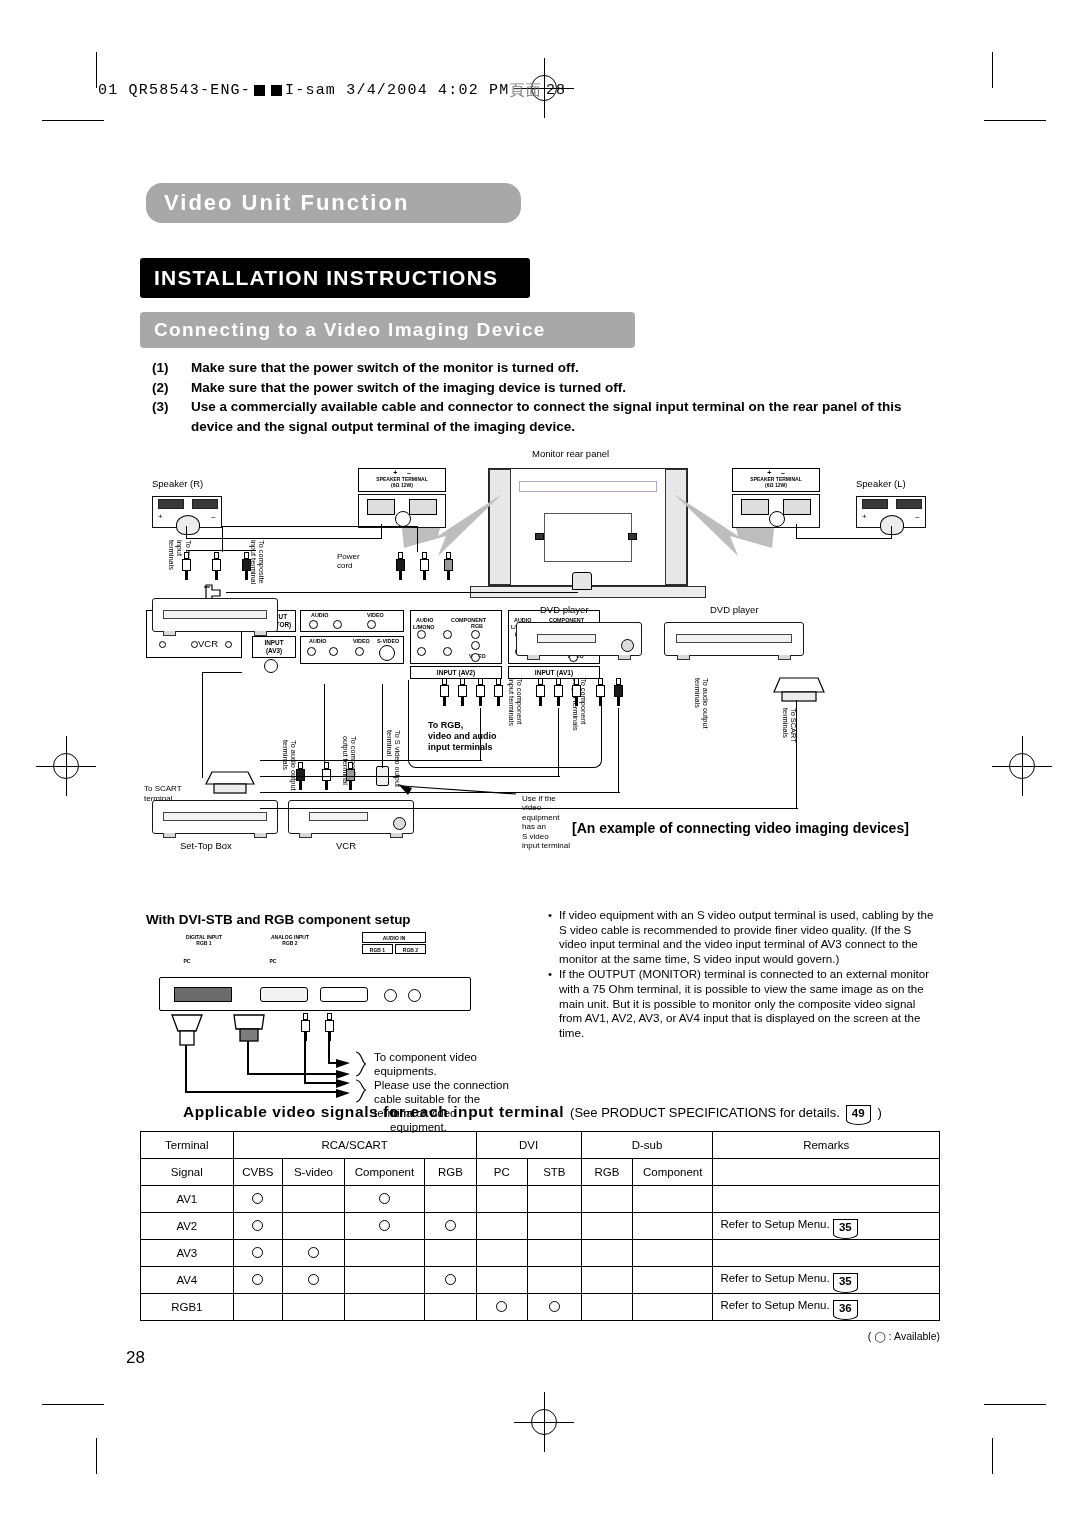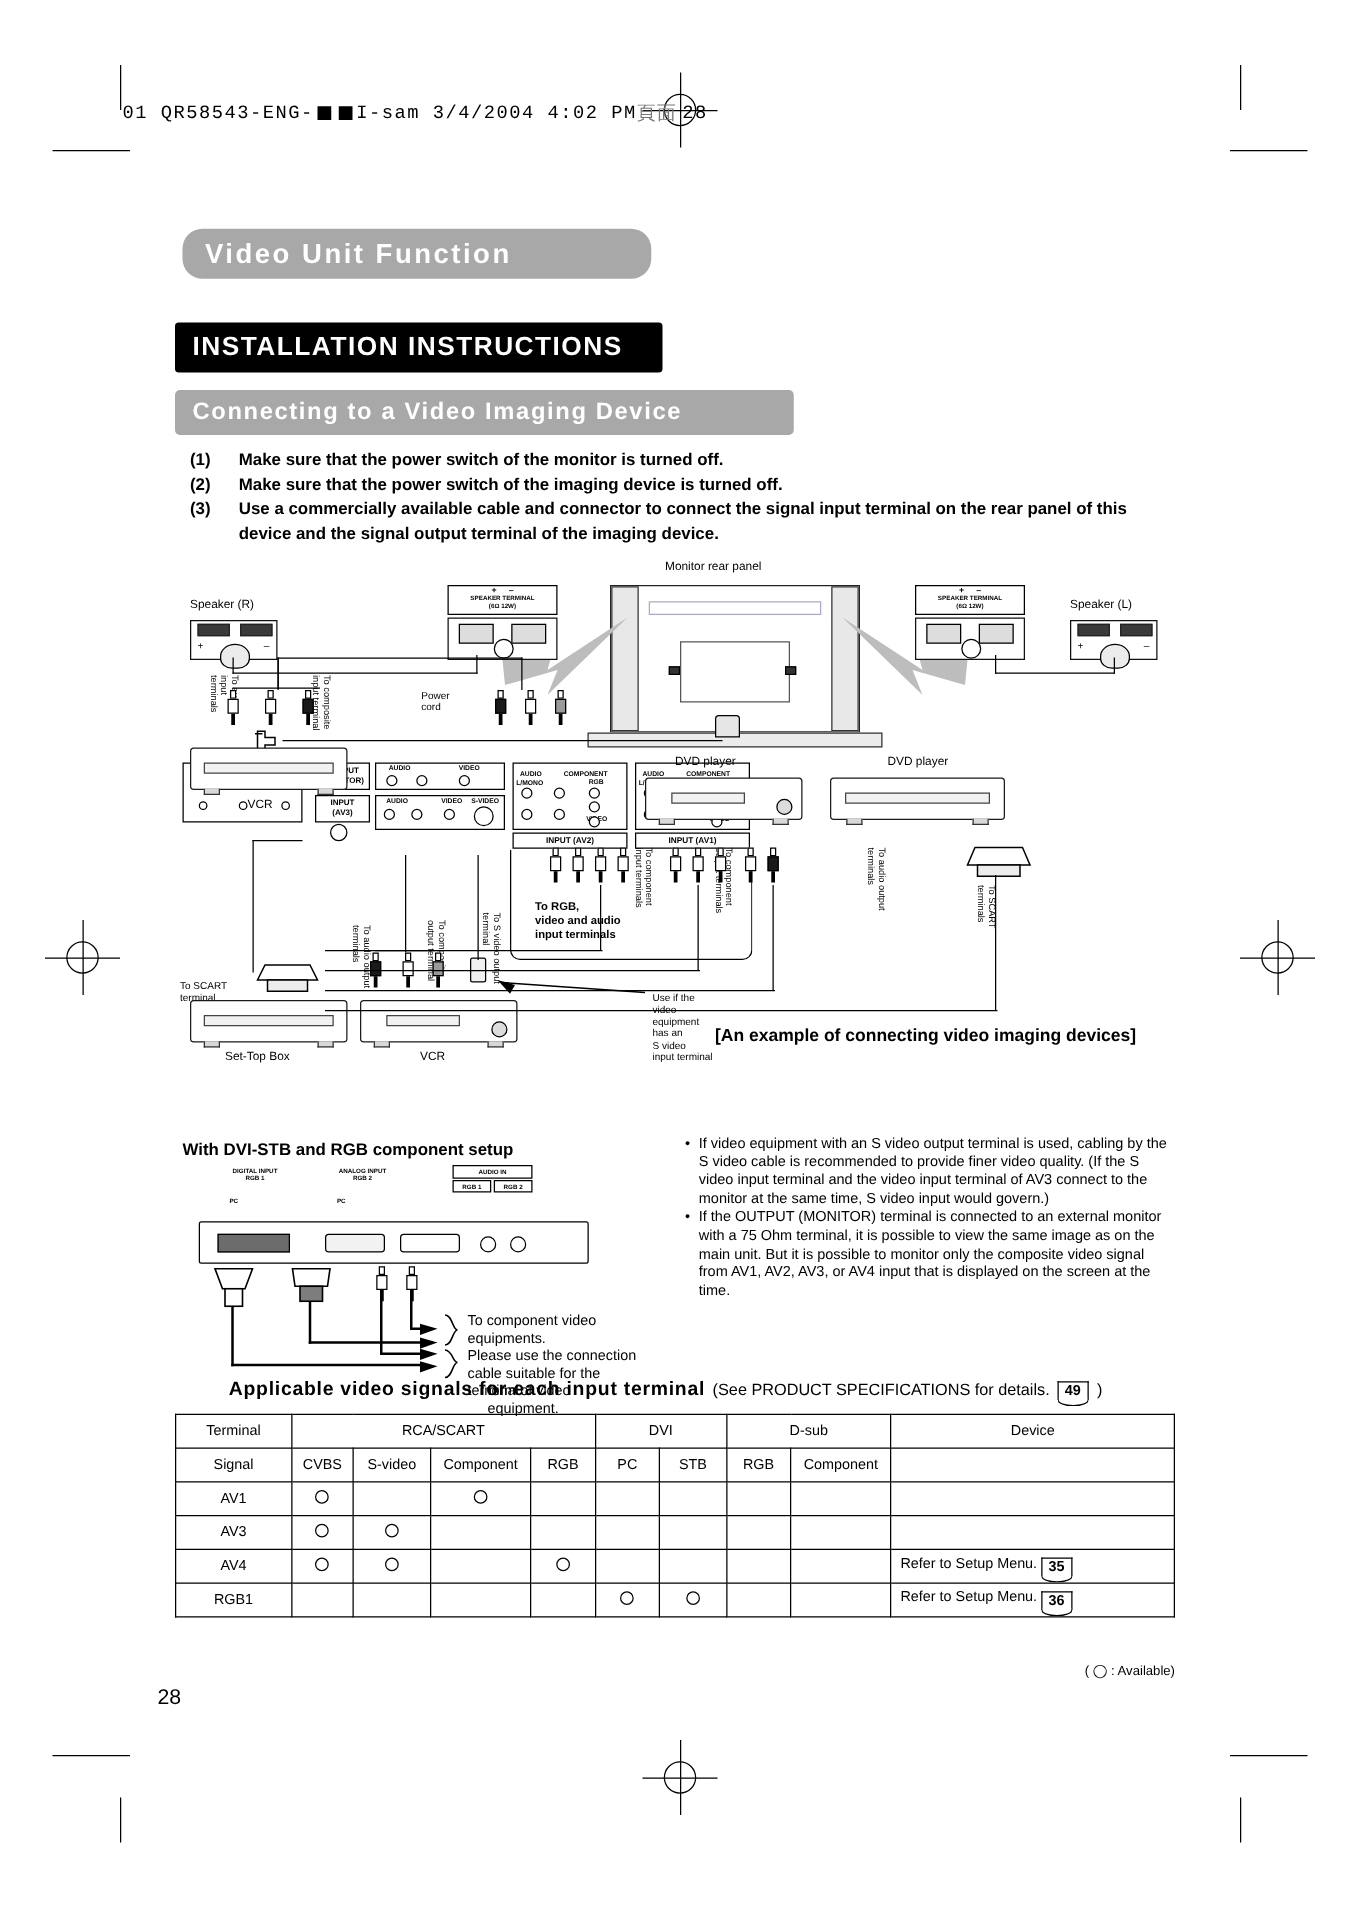--- a/index.html
+++ b/index.html
@@ -671,21 +671,21 @@
   <span class="rest" style="margin-left:7px;">)</span>
 </div>
 
 <table id="sig-table">
   <thead>
     <tr>
       <th style="width:90px;">Terminal</th>
       <th colspan="4">RCA/SCART</th>
       <th colspan="2">DVI</th>
       <th colspan="2">D-sub</th>
-      <th style="width:220px;">Device</th>
+      <th style="width:220px;">Remarks</th>
     </tr>
     <tr>
       <th>Signal</th>
       <th style="width:48px;">CVBS</th>
       <th style="width:60px;">S-video</th>
       <th style="width:78px;">Component</th>
       <th style="width:50px;">RGB</th>
       <th style="width:50px;">PC</th>
       <th style="width:52px;">STB</th>
       <th style="width:50px;">RGB</th>
@@ -700,20 +700,32 @@
         <td></td>
         <td><span class="circ"></span></td>
         <td></td>
         <td></td>
         <td></td>
         <td></td>
         <td></td>
         <td class="remarks-cell"></td>
       </tr>
       <tr>
+        <td>AV2</td>
+        <td><span class="circ"></span></td>
+        <td></td>
+        <td><span class="circ"></span></td>
+        <td><span class="circ"></span></td>
+        <td></td>
+        <td></td>
+        <td></td>
+        <td></td>
+        <td class="remarks-cell"><span>Refer to Setup Menu. </span><span class="book">35</span></td>
+      </tr>
+      <tr>
         <td>AV3</td>
         <td><span class="circ"></span></td>
         <td><span class="circ"></span></td>
         <td></td>
         <td></td>
         <td></td>
         <td></td>
         <td></td>
         <td></td>
         <td class="remarks-cell"></td>

